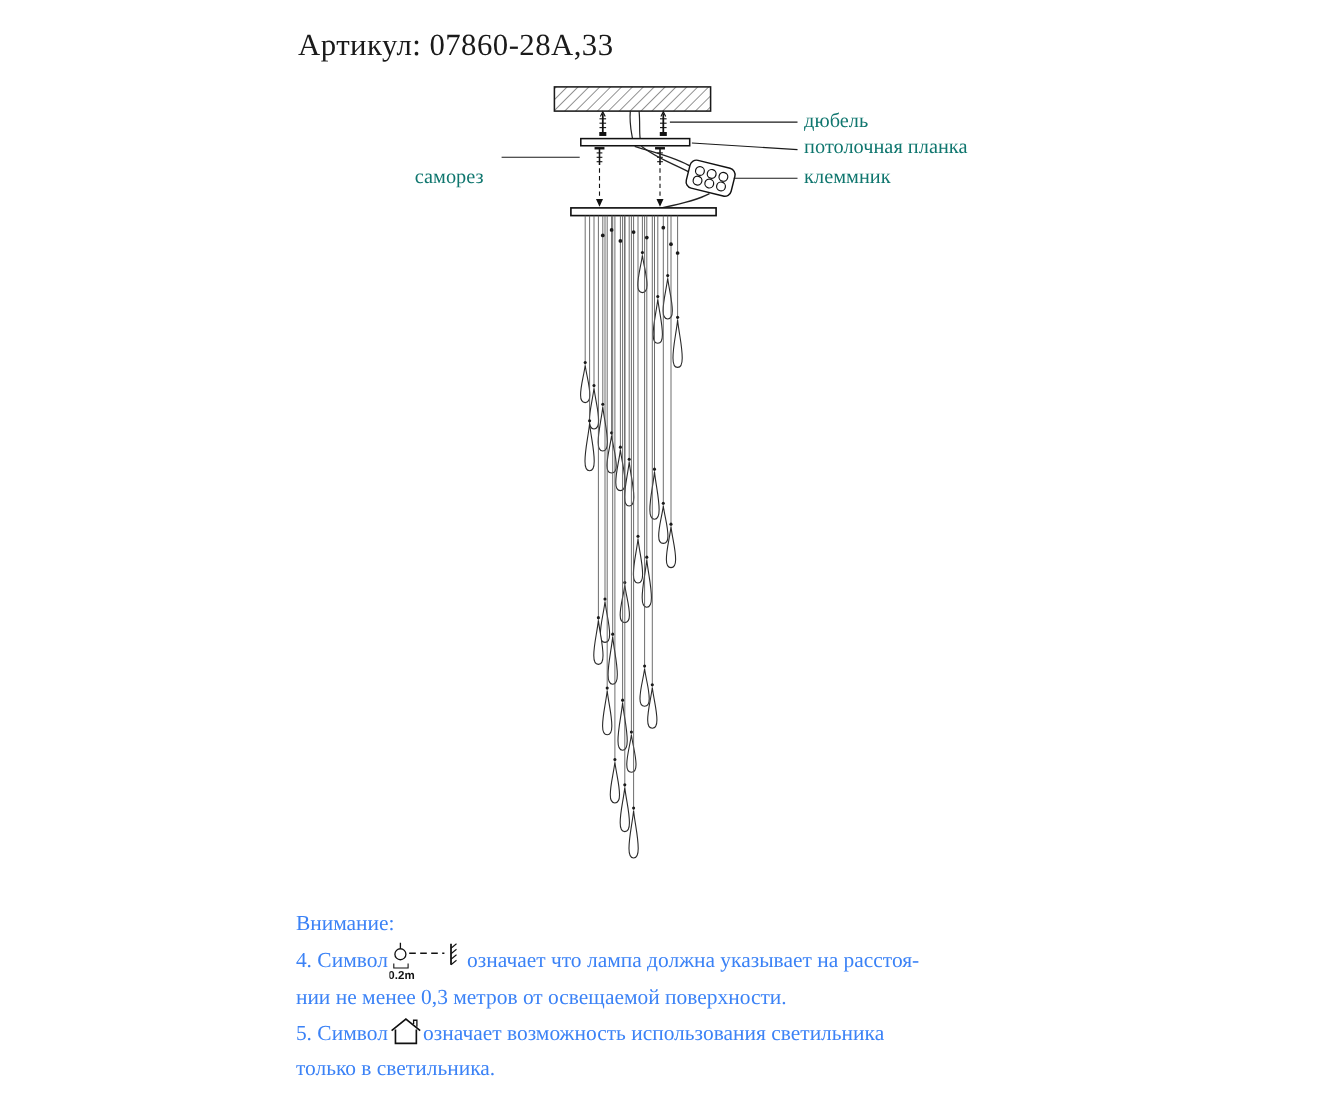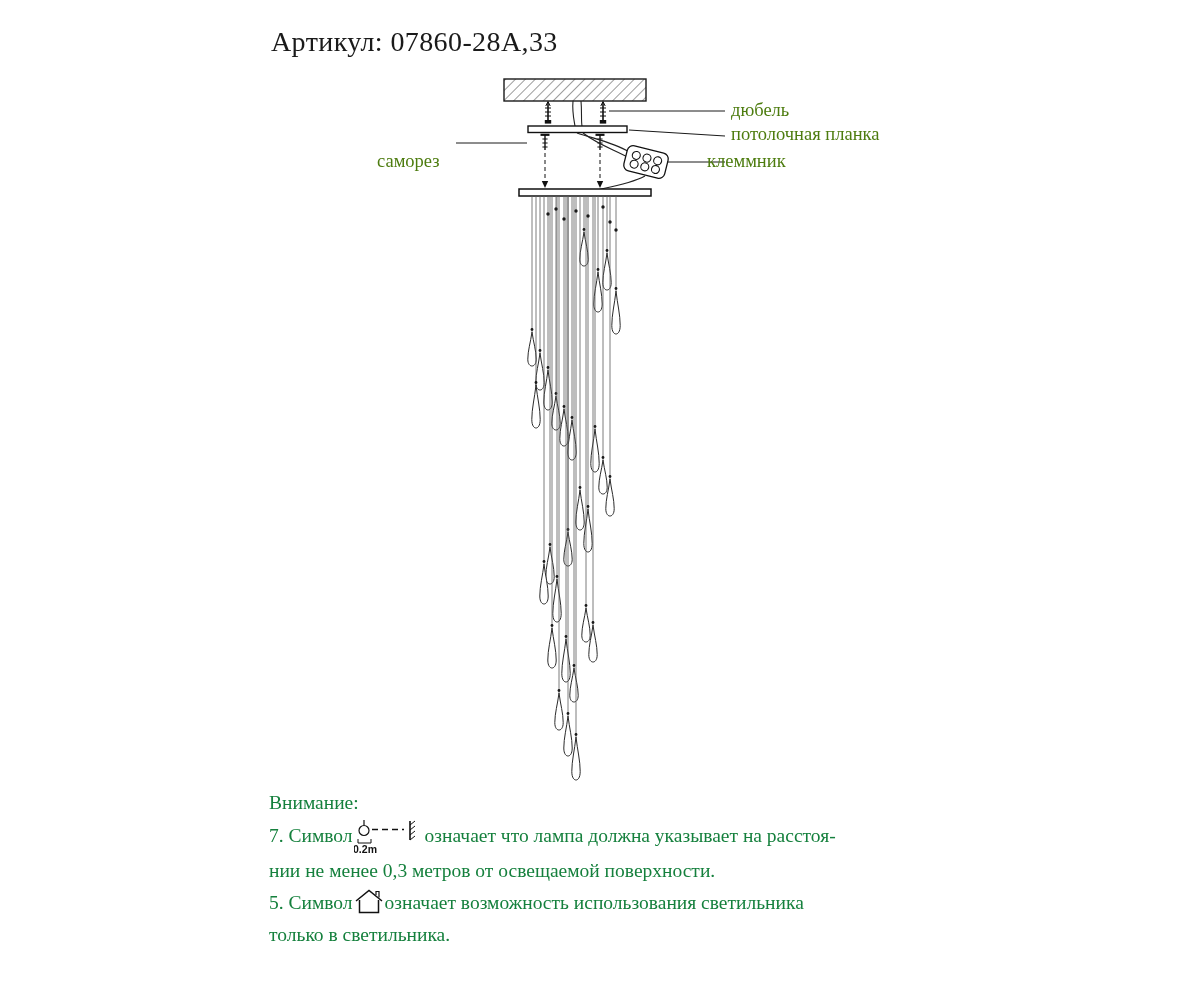--- a/index.html
+++ b/index.html
@@ -5,27 +5,27 @@
   html,body{margin:0;padding:0;background:#ffffff;}
   .page{
     position:relative;width:996px;height:1000px;background:#fff;
     font-family:"Liberation Serif","DejaVu Serif",serif;color:#111;overflow:hidden;
   }
   #diagram{position:absolute;left:0;top:0;}
   .title{
     position:absolute;left:271px;top:26px;margin:0;
     font-size:28px;font-weight:400;letter-spacing:0.4px;color:#1a1a1a;
   }
-  .lbl{position:absolute;font-size:18.5px;white-space:nowrap;color:#4d7c0f;}
+  .lbl{position:absolute;font-size:18.5px;white-space:nowrap;color:#0f766e;}
   .lbl-samorez{left:377px;top:131px;margin-top:20px;}
   .lbl-dyubel{left:731px;top:100px;}
   .lbl-planka{left:731px;top:124px;}
-  .lbl-klemmnik{left:707px;top:151px;}
-
-  .notes{position:absolute;left:269px;top:787px;width:720px;font-size:19.5px;color:#15803d;}
+  .lbl-klemmnik{left:731px;top:151px;}
+
+  .notes{position:absolute;left:269px;top:824px;width:720px;font-size:19.5px;color:#3b82f6;}
   .note-line{line-height:32px;white-space:nowrap;}
   .sym{display:inline-block;margin:0 1px;}
   .sym-distance svg{vertical-align:-13px;}
   .sym-house svg{vertical-align:-6px;}
   .sym-square svg{vertical-align:-4px;}
 
   
   .cable{stroke:#5a5a5a;stroke-width:0.8;}
   .drop{fill:#fff;stroke:#2a2a2a;stroke-width:1;}
   .bead{fill:#1a1a1a;}
@@ -209,21 +209,21 @@
 
   <div class="lbl lbl-samorez">саморез</div>
   <div class="lbl lbl-dyubel">дюбель</div>
   <div class="lbl lbl-planka">потолочная планка</div>
   <div class="lbl lbl-klemmnik">клеммник</div>
 
   <div class="notes">
     <div class="note-line">Внимание:</div>
 
     <div class="note-line">
-      <span>7. Символ</span><span class="sym sym-distance"><svg width="70" height="36" viewBox="0 0 70 36">
+      <span>4. Символ</span><span class="sym sym-distance"><svg width="70" height="36" viewBox="0 0 70 36">
           <line x1="10" y1="1" x2="10" y2="6" stroke="#111" stroke-width="1.2"></line>
           <circle cx="10" cy="11.5" r="5" fill="none" stroke="#111" stroke-width="1.2"></circle>
           <line x1="18" y1="10.5" x2="50" y2="10.5" stroke="#111" stroke-width="1.4" stroke-dasharray="6 4"></line>
           <line x1="56" y1="2" x2="56" y2="21" stroke="#111" stroke-width="1.6"></line>
           <line x1="56" y1="6" x2="61" y2="2" stroke="#111" stroke-width="1"></line>
           <line x1="56" y1="11" x2="61" y2="7" stroke="#111" stroke-width="1"></line>
           <line x1="56" y1="16" x2="61" y2="12" stroke="#111" stroke-width="1"></line>
           <line x1="56" y1="21" x2="61" y2="17" stroke="#111" stroke-width="1"></line>
           <path d="M4 20 L4 24 L17 24 L17 20" fill="none" stroke="#111" stroke-width="1"></path>
           <text x="11" y="34" text-anchor="middle" font-size="10.5" font-weight="bold" font-family="Liberation Sans, sans-serif" fill="#111">0.2m</text>

